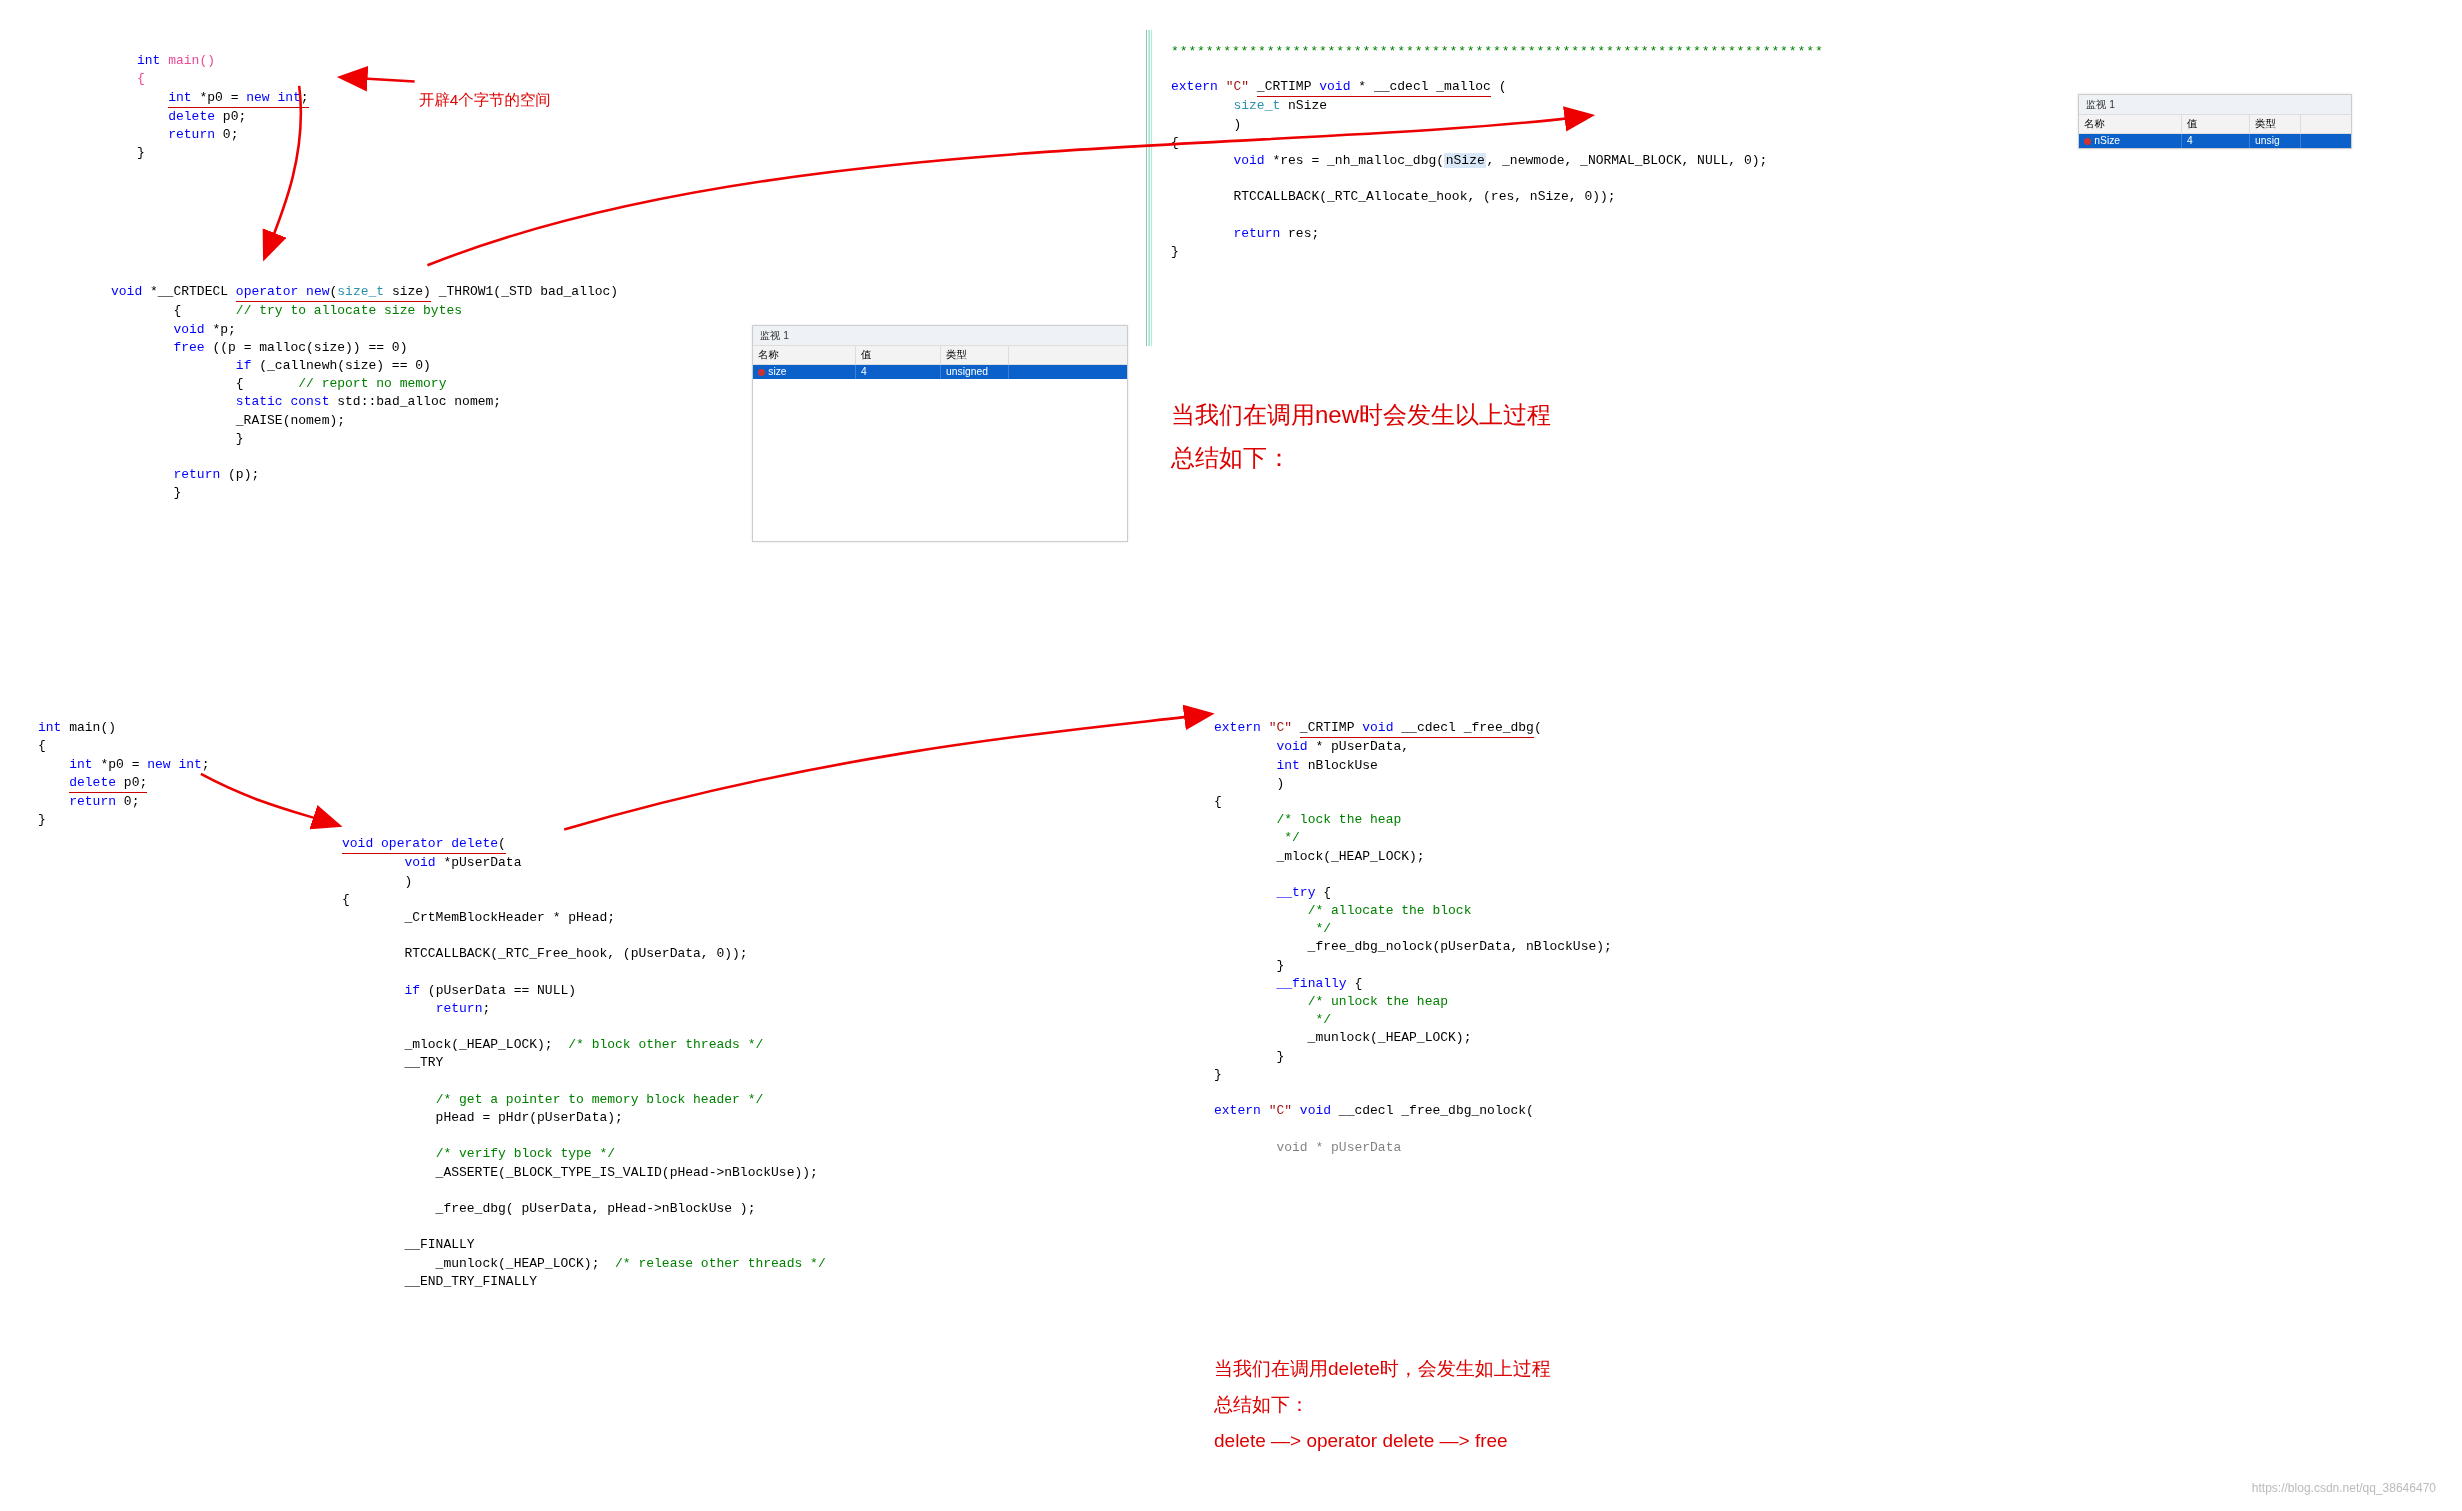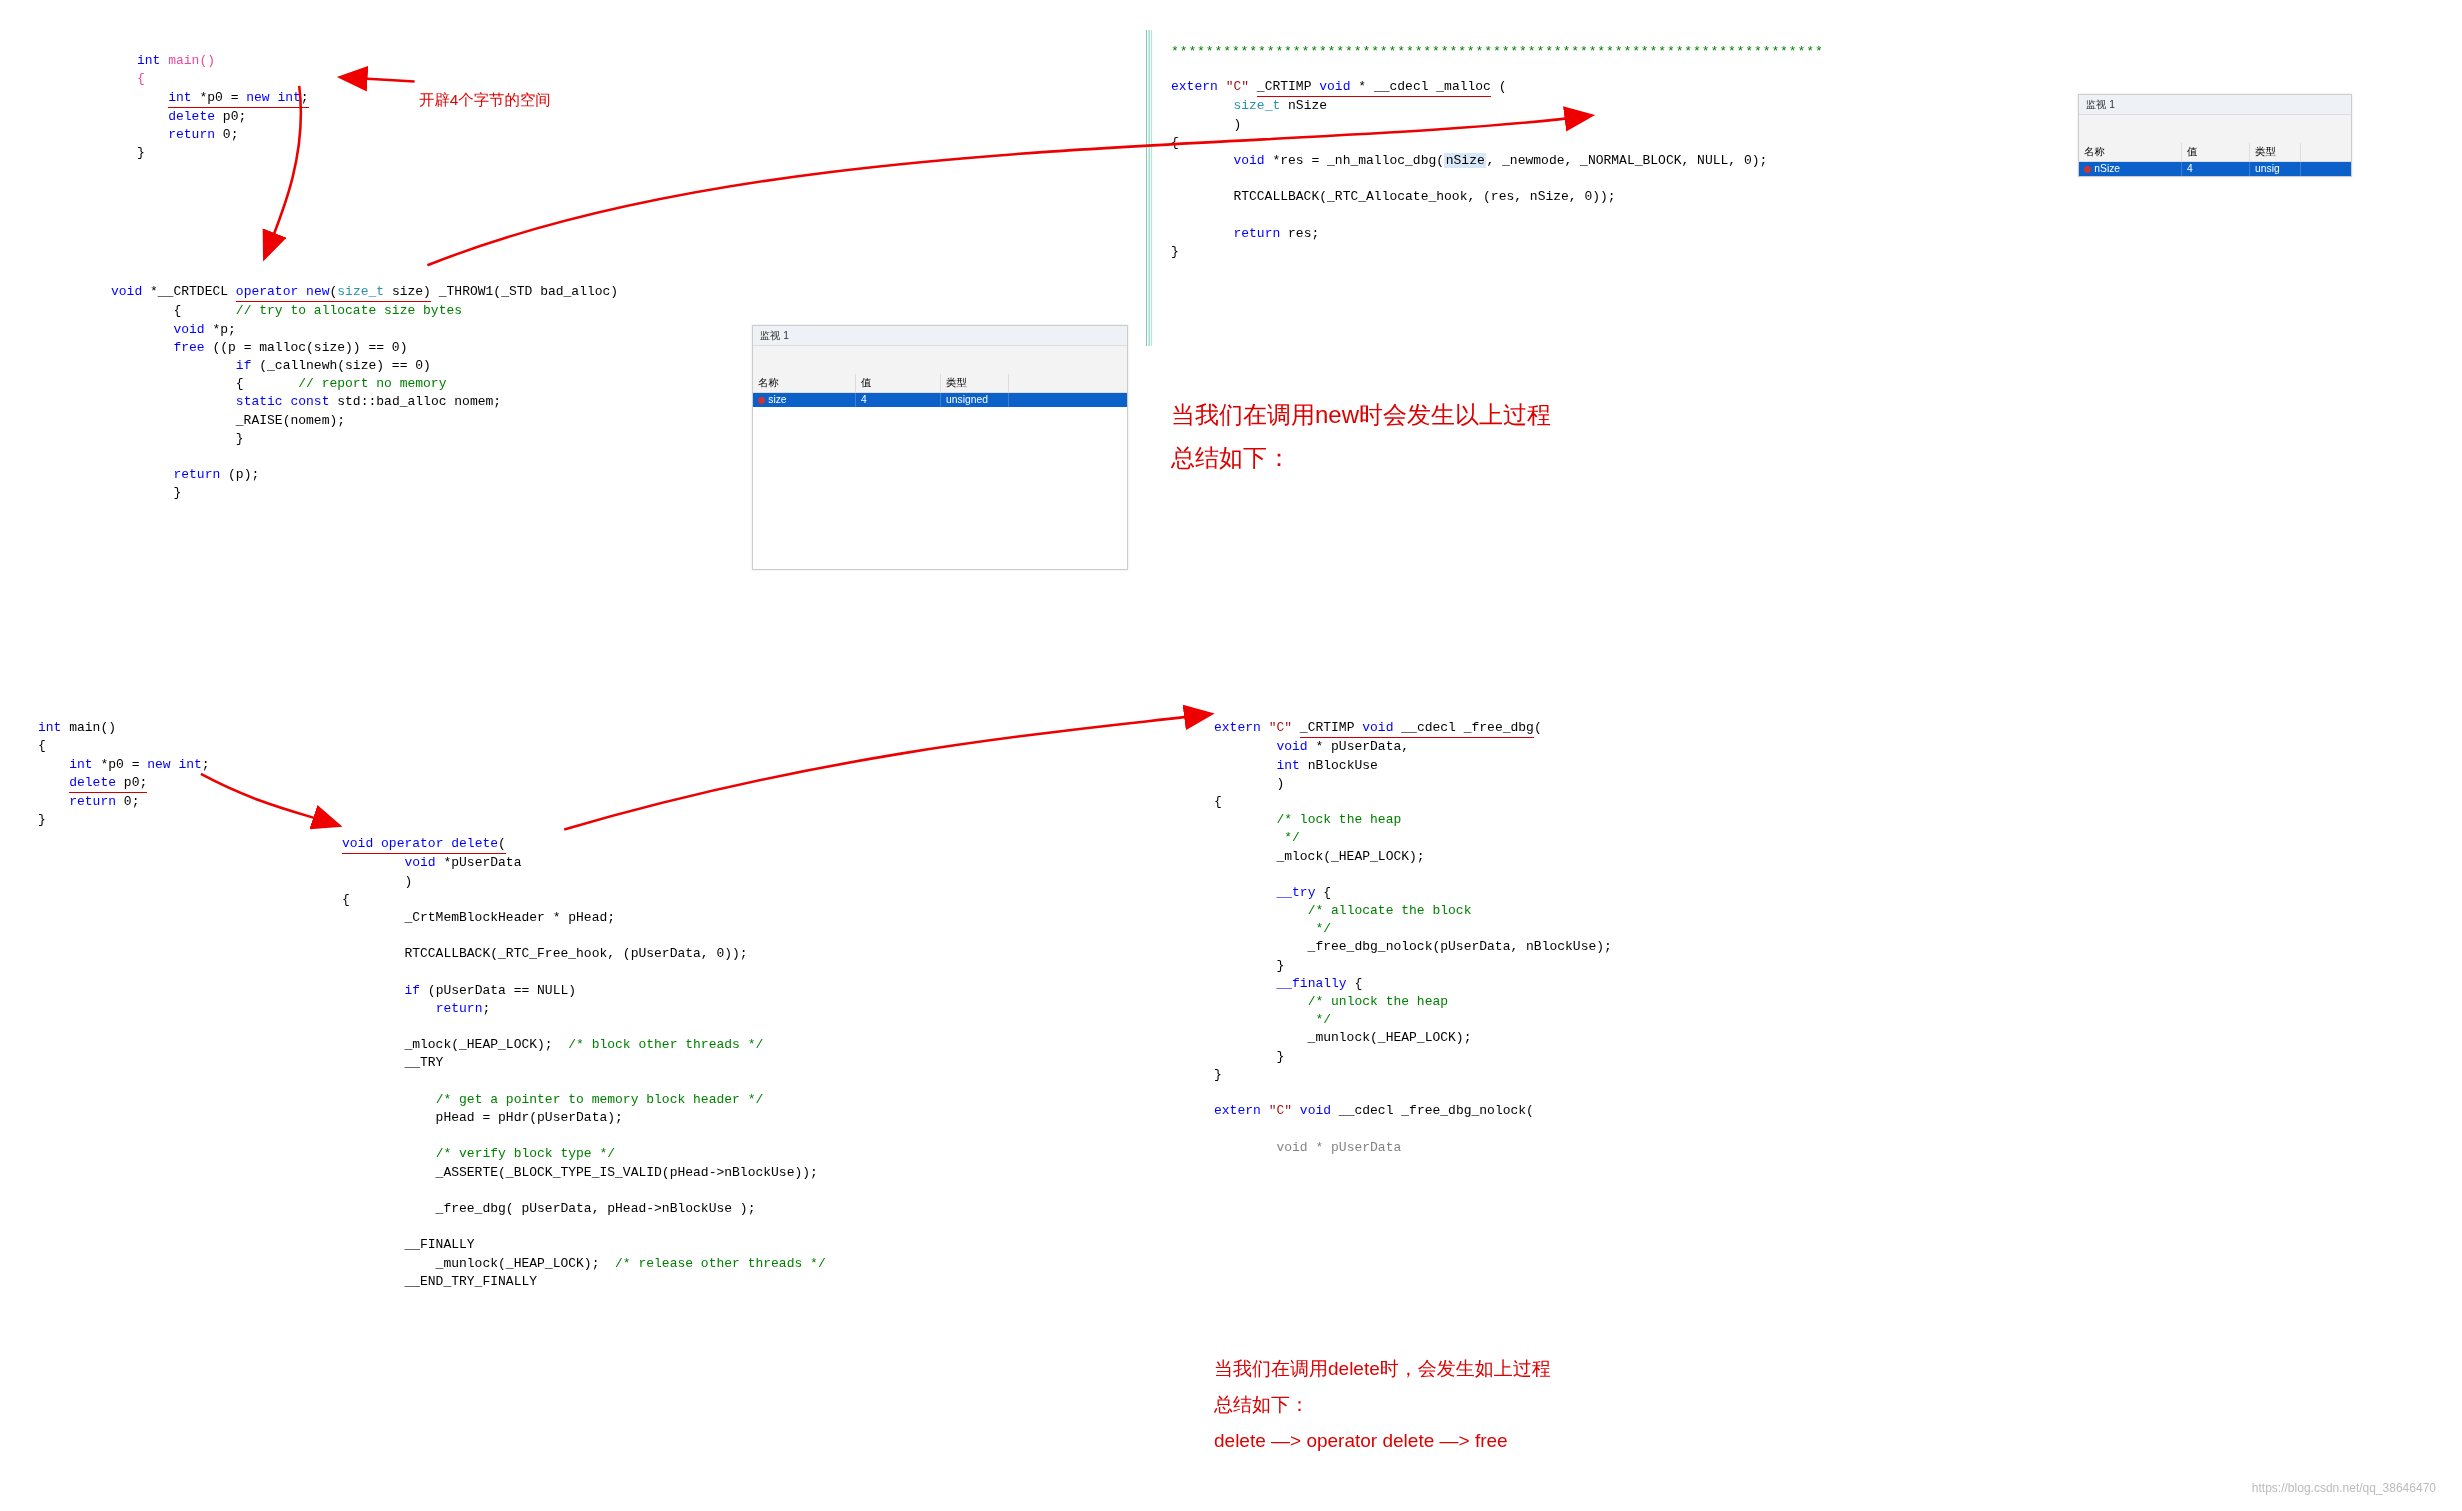--- a/index.html
+++ b/index.html
@@ -48,21 +48,20 @@
   color: #333;
 }
 .watch-header {
   display: flex;
   background: #f3f3f3;
   border-bottom: 0.9px solid #ddd;
 }
 .watch-header > div {
   padding: 1.7px 5.1px;
   border-right: 0.9px solid #ddd;
-  margin-top: 28px;
 }
 .watch-row {
   display: flex;
   background: #0b61c9;
   color: #fff;
 }
 .watch-row > div {
   padding: 1.7px 5.1px;
   border-right: 0.9px solid rgba(255,255,255,0.2);
 }

